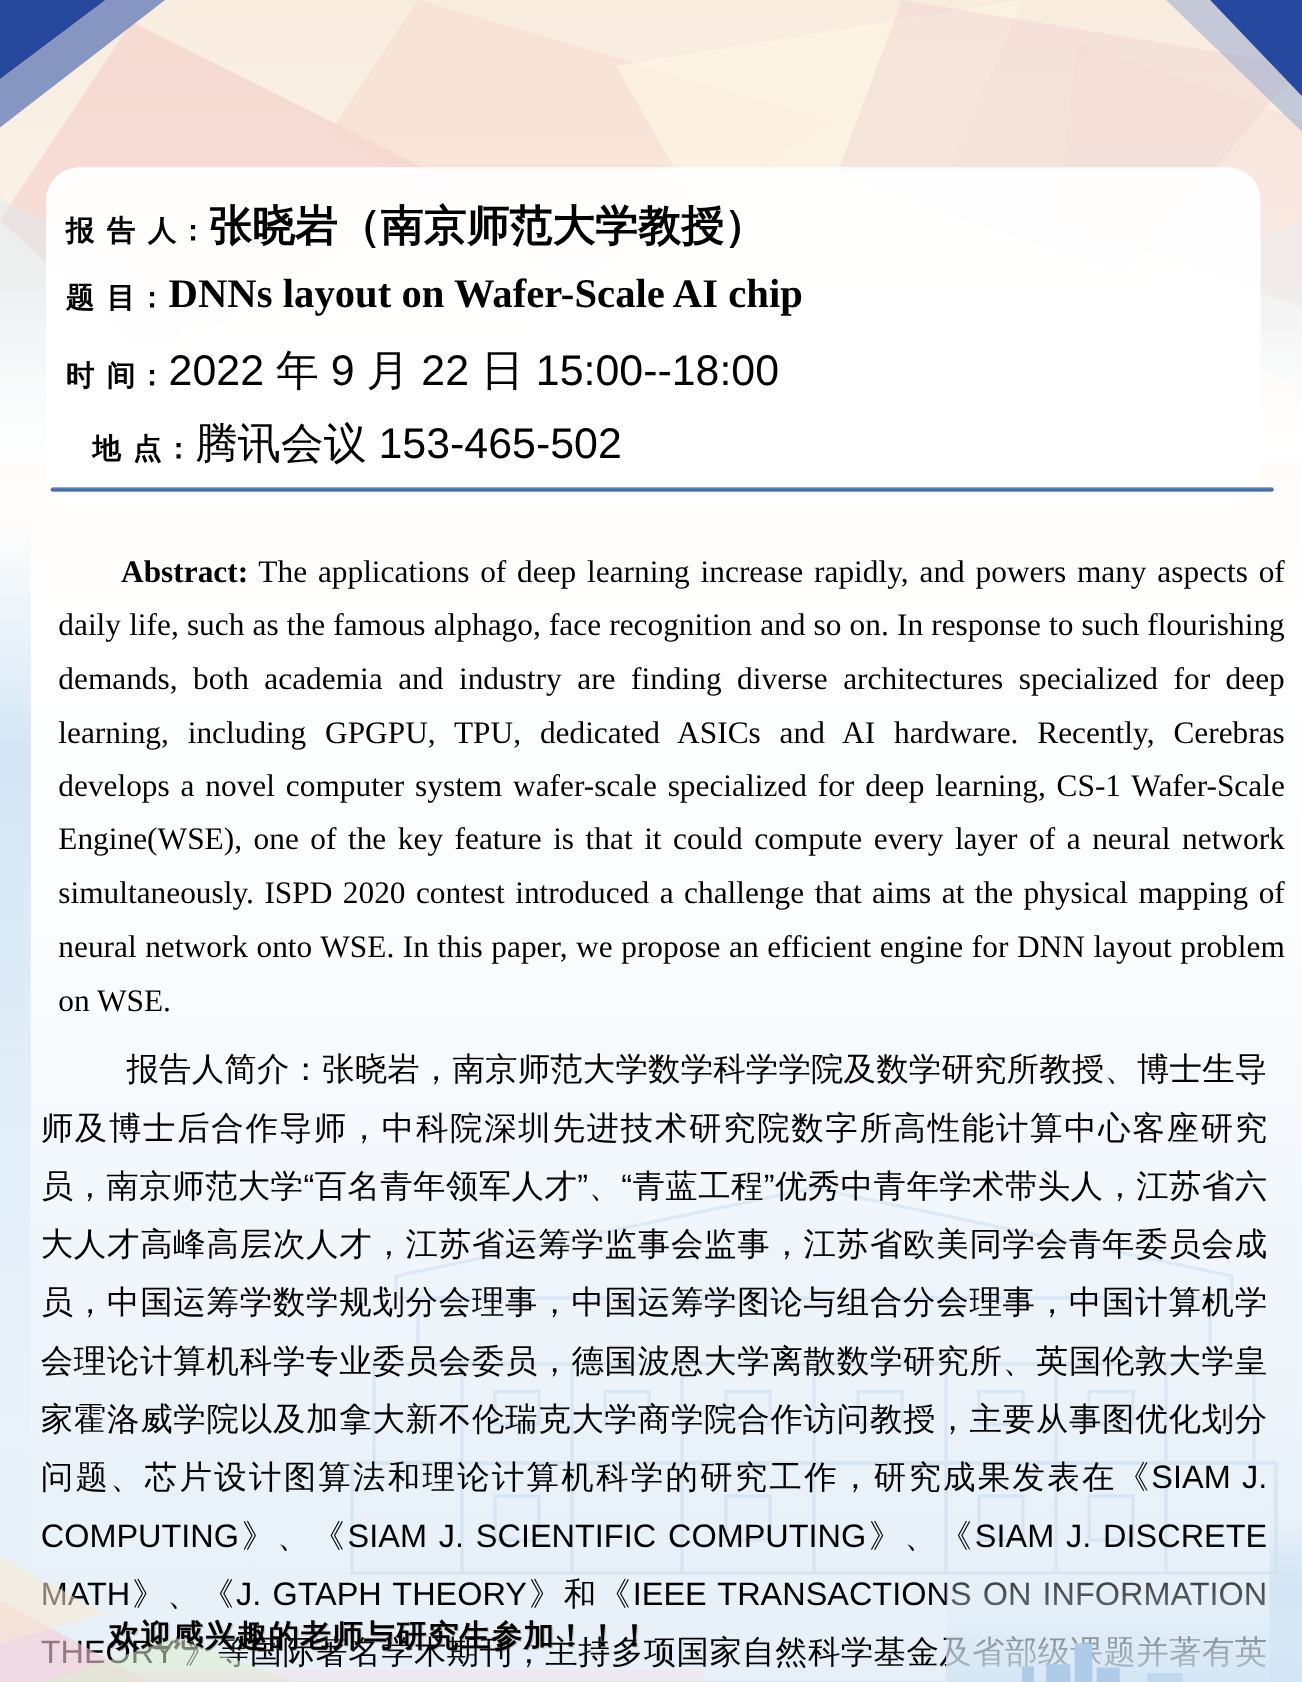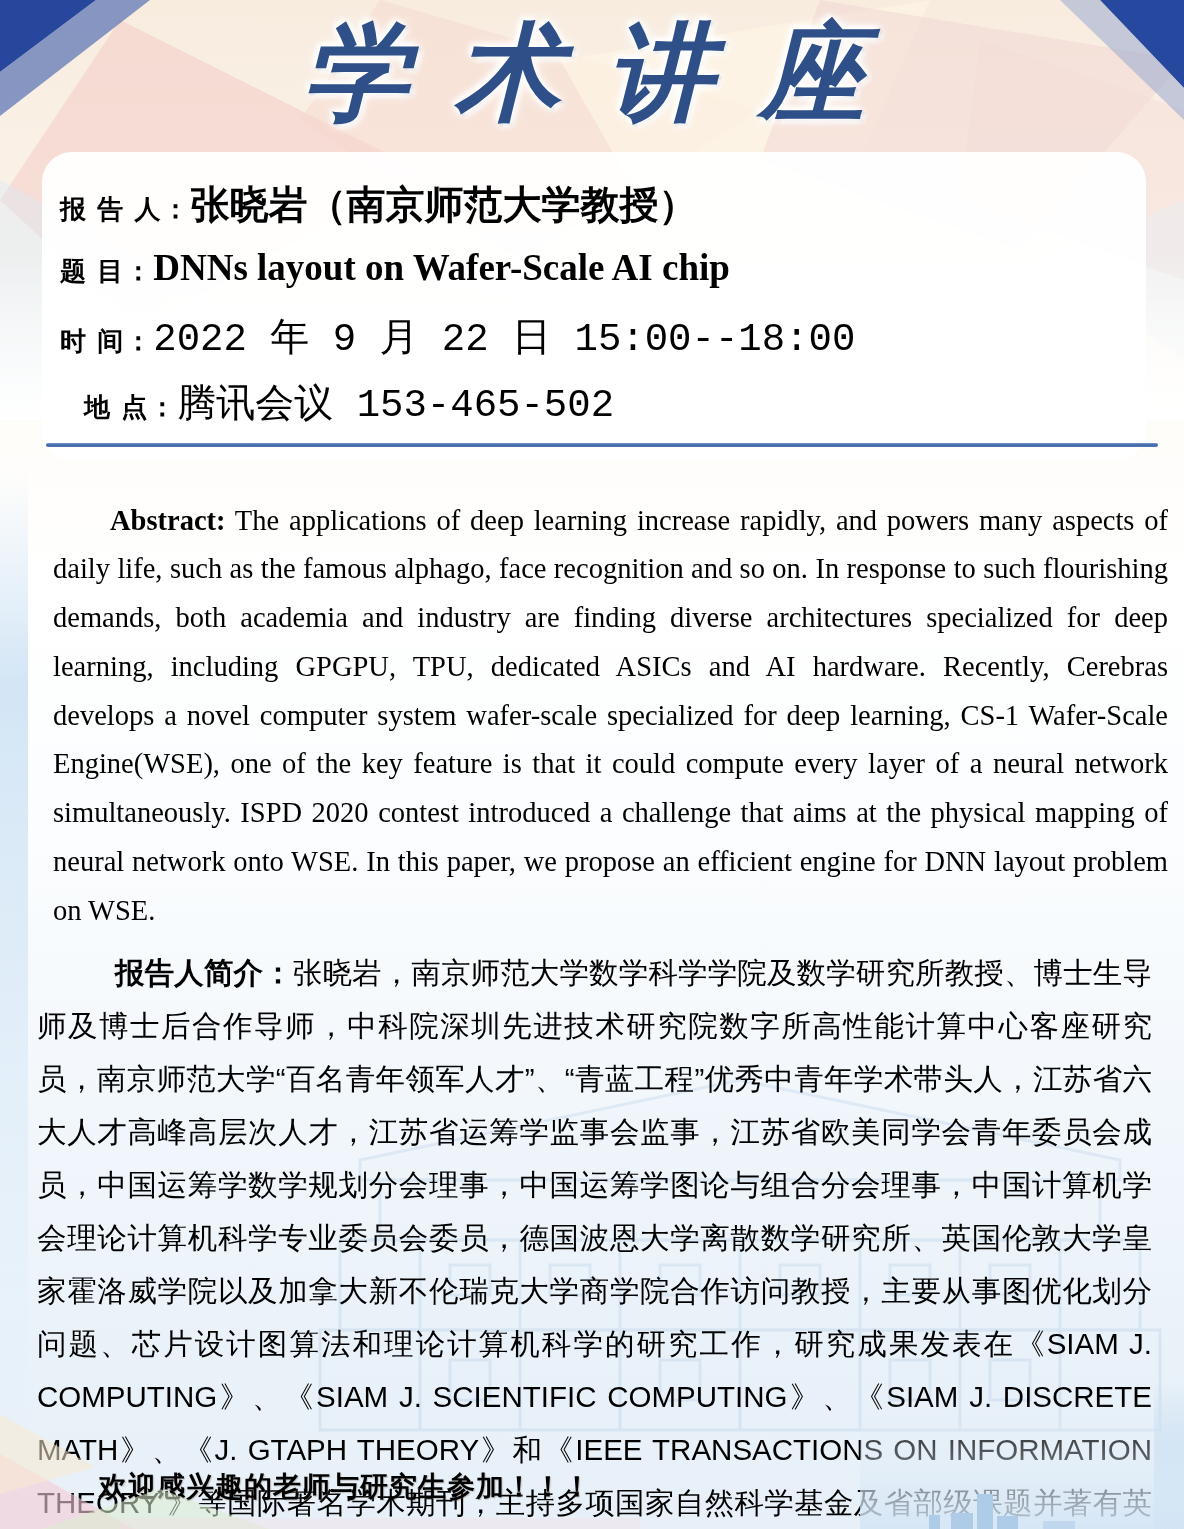--- a/index.html
+++ b/index.html
@@ -30,21 +30,21 @@
     border-radius:30px;
   }
   .info-row{position:absolute;left:18px;white-space:nowrap;}
   .info-label{
     font-family:"Liberation Sans",sans-serif;
     font-weight:bold;font-size:26px;letter-spacing:2px;
   }
   .info-value{font-size:39px;}
   .info-value.cjk{font-family:"Liberation Sans",sans-serif;font-weight:600;margin-top:32px;}
   .info-value.bold-serif{font-family:"Liberation Serif",serif;font-weight:bold;font-size:37px;}
-  .info-value.serif{font-family:Liberation Mono, monospace;}
+  .info-value.serif{font-family:Liberation Sans, sans-serif;}
   .row-1{top:26px;}
   .row-2{top:94px;}
   .row-3{top:158px;}
   .row-4{top:224px;margin-left:24px;}
   .divider{
     position:absolute;left:46px;top:443px;width:1112px;height:4px;
     background:linear-gradient(180deg,#7193c6 0%,#3e66a6 60%,#5d82b8 100%);
     border-radius:2px;
   }
   .abstract{
@@ -53,21 +53,21 @@
     font-size:28.5px;line-height:48.8px;
     text-align:justify;text-indent:57px;margin-left:16px;
   }
   .abstract b{font-family:"Liberation Serif",serif;}
   .bio{
     position:absolute;left:37px;top:916px;width:1115px;
     font-family:"Liberation Sans",sans-serif;
     font-size:29.5px;line-height:53px;
     text-align:justify;text-indent:78px;
   }
-  .bio b{font-weight:bold;}
+  .bio b{font-weight:normal;}
   .welcome{
     position:absolute;left:99px;top:1468px;
     font-family:"Liberation Sans",sans-serif;
     font-size:28px;font-weight:bold;letter-spacing:1px;
     text-shadow:1px 1px 1px rgba(120,100,90,.35);
   }
   .watermark{position:absolute;left:300px;top:1040px;opacity:.20;}
   .left-strip{
     position:absolute;left:0;top:470px;width:28px;height:980px;
     background:linear-gradient(180deg,rgba(205,226,244,.0) 0%,rgba(197,221,242,.75) 22%,rgba(208,228,245,.55) 55%,rgba(222,238,249,.25) 85%,rgba(230,242,250,0) 100%);
@@ -98,21 +98,20 @@
     <polygon points="0,180 220,300 60,420 0,420" fill="#dce8f4" opacity="0.45"></polygon>
     <polygon points="1184,200 1040,260 1184,360" fill="#e3edf7" opacity="0.4"></polygon>
     <polygon points="200,240 520,300 340,420 120,380" fill="#f9ecdb" opacity="0.5"></polygon>
     <polygon points="0,0 96,0 0,72" fill="#27479c"></polygon>
     <polygon points="96,0 150,0 0,116 0,72" fill="#5571b4" opacity="0.7"></polygon>
     <polygon points="1100,0 1184,0 1184,88" fill="#26489e"></polygon>
     <polygon points="1060,0 1100,0 1184,88 1184,120" fill="#8fa3d0" opacity="0.5"></polygon>
     <rect x="0" y="250" width="1184" height="170" fill="url(#fadeBand)"></rect>
   </svg>
 
-  <div class="header-title">学术讲座</div>
 
   <div class="info-box">
     <div class="info-row row-1">
       <span class="info-label">报 告 人：</span><span class="info-value cjk">张晓岩（南京师范大学教授）</span>
     </div>
     <div class="info-row row-2">
       <span class="info-label">题 目：</span><span class="info-value bold-serif">DNNs layout on Wafer-Scale AI chip</span>
     </div>
     <div class="info-row row-3">
       <span class="info-label">时 间：</span><span class="info-value serif">2022 年 9 月 22 日  15:00--18:00</span>

